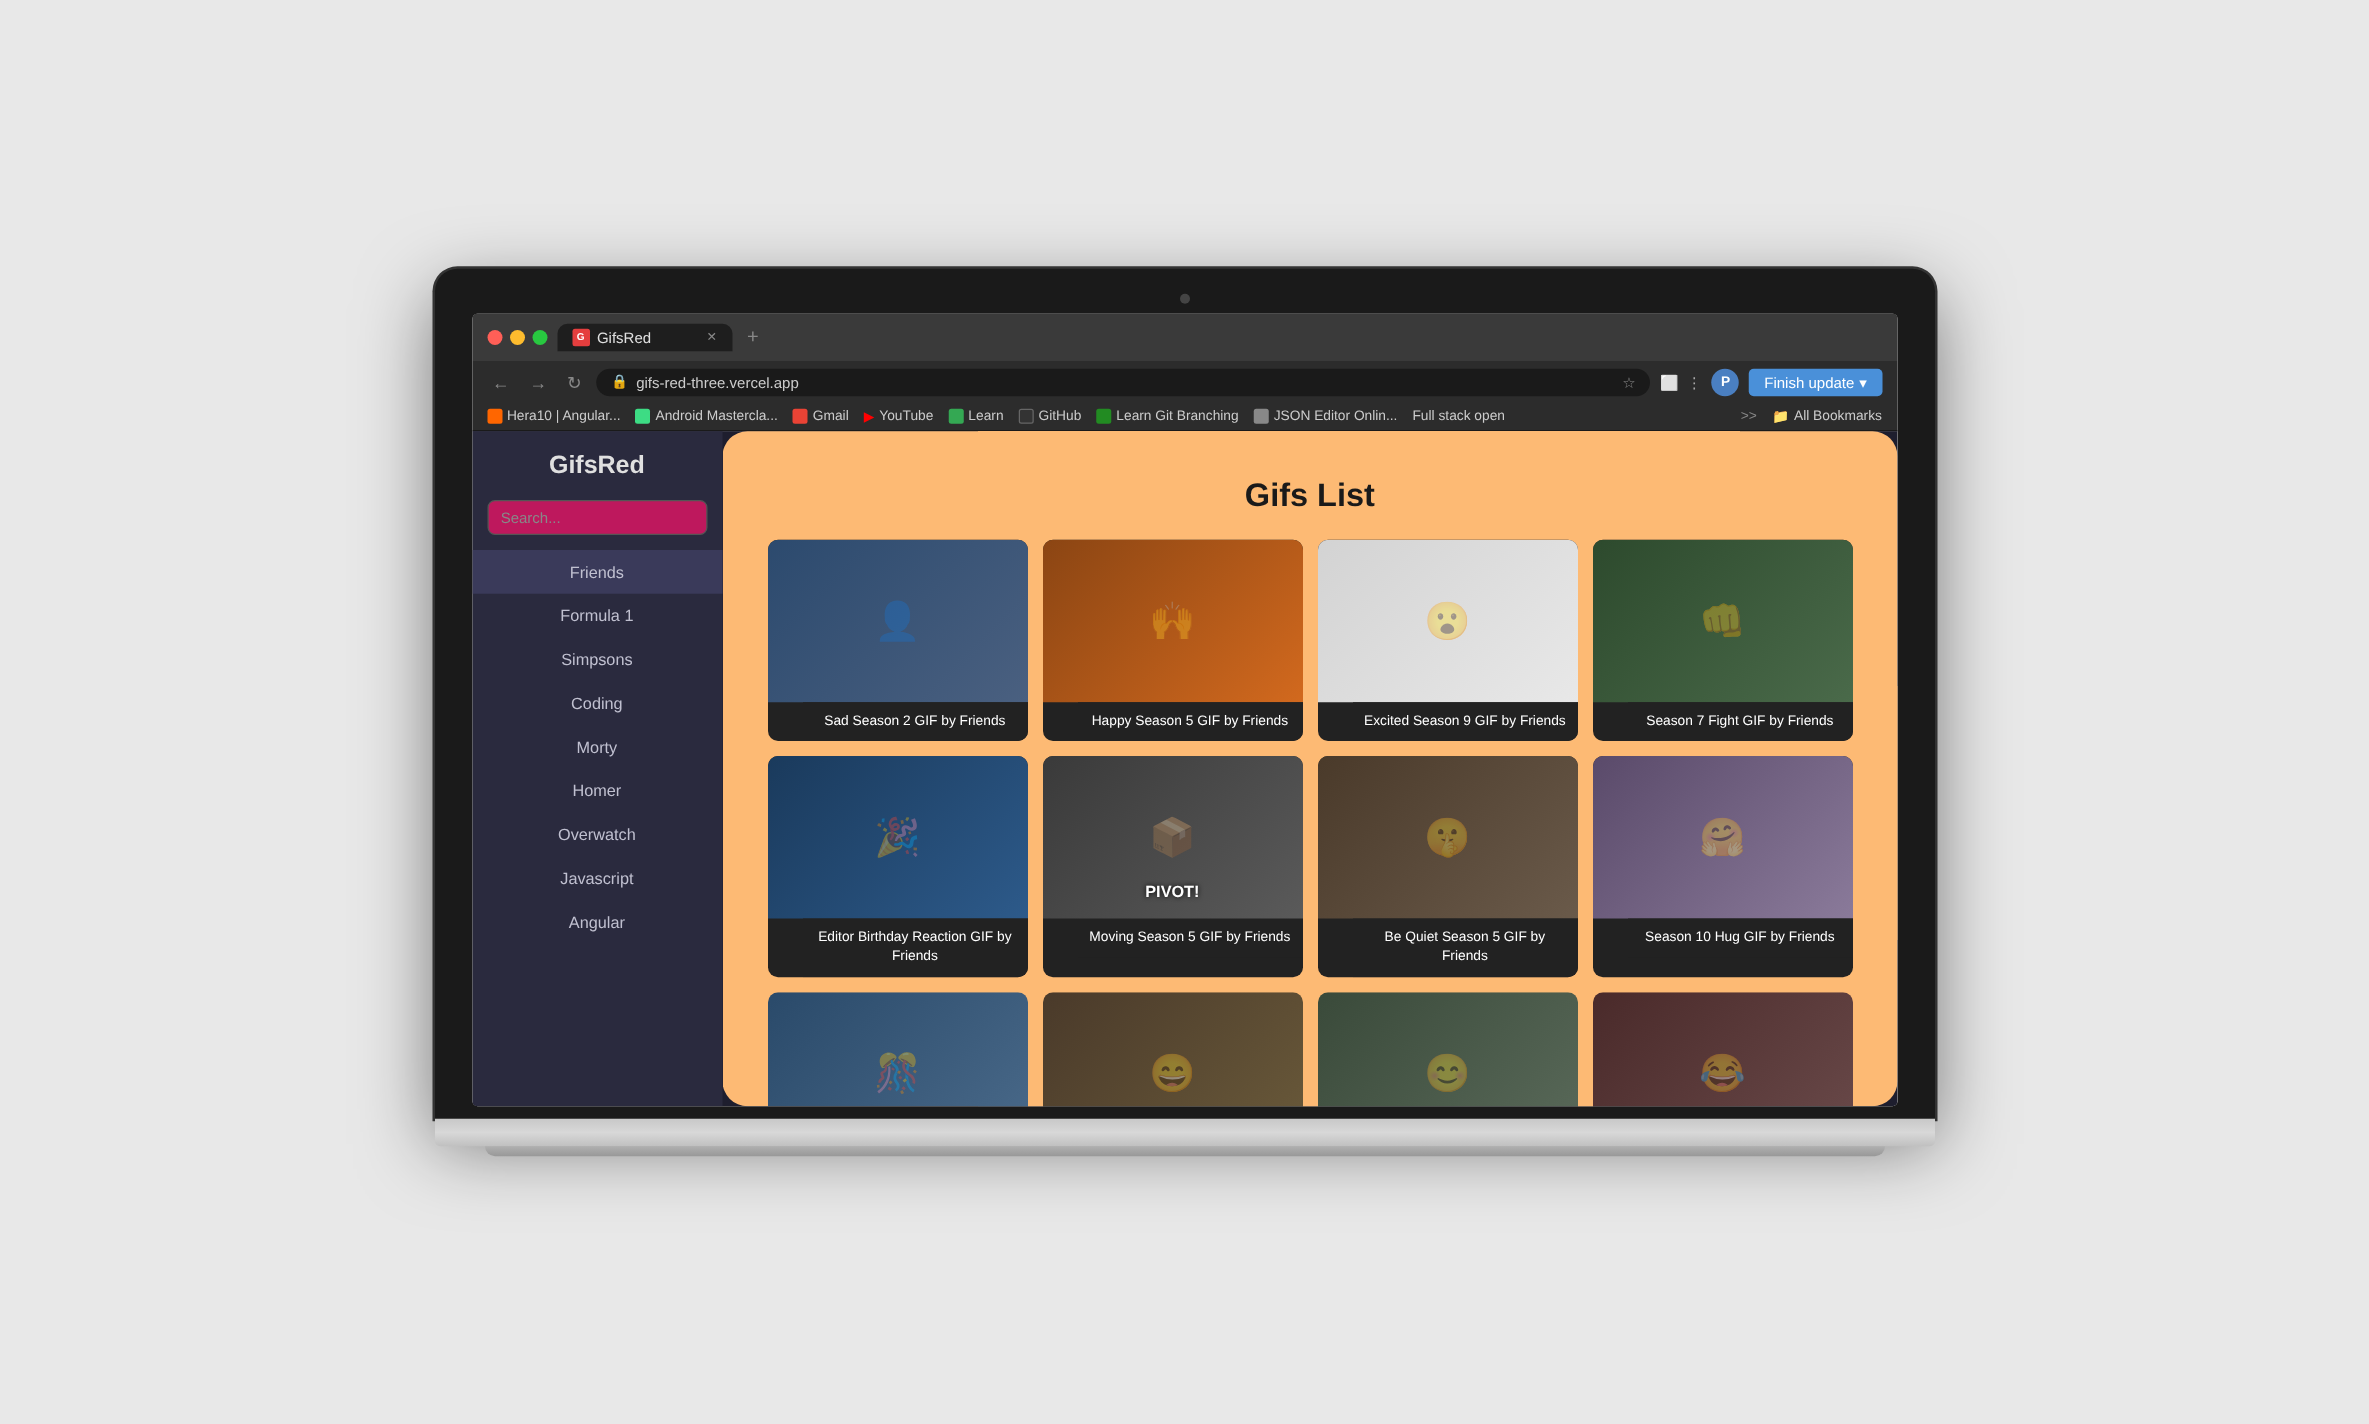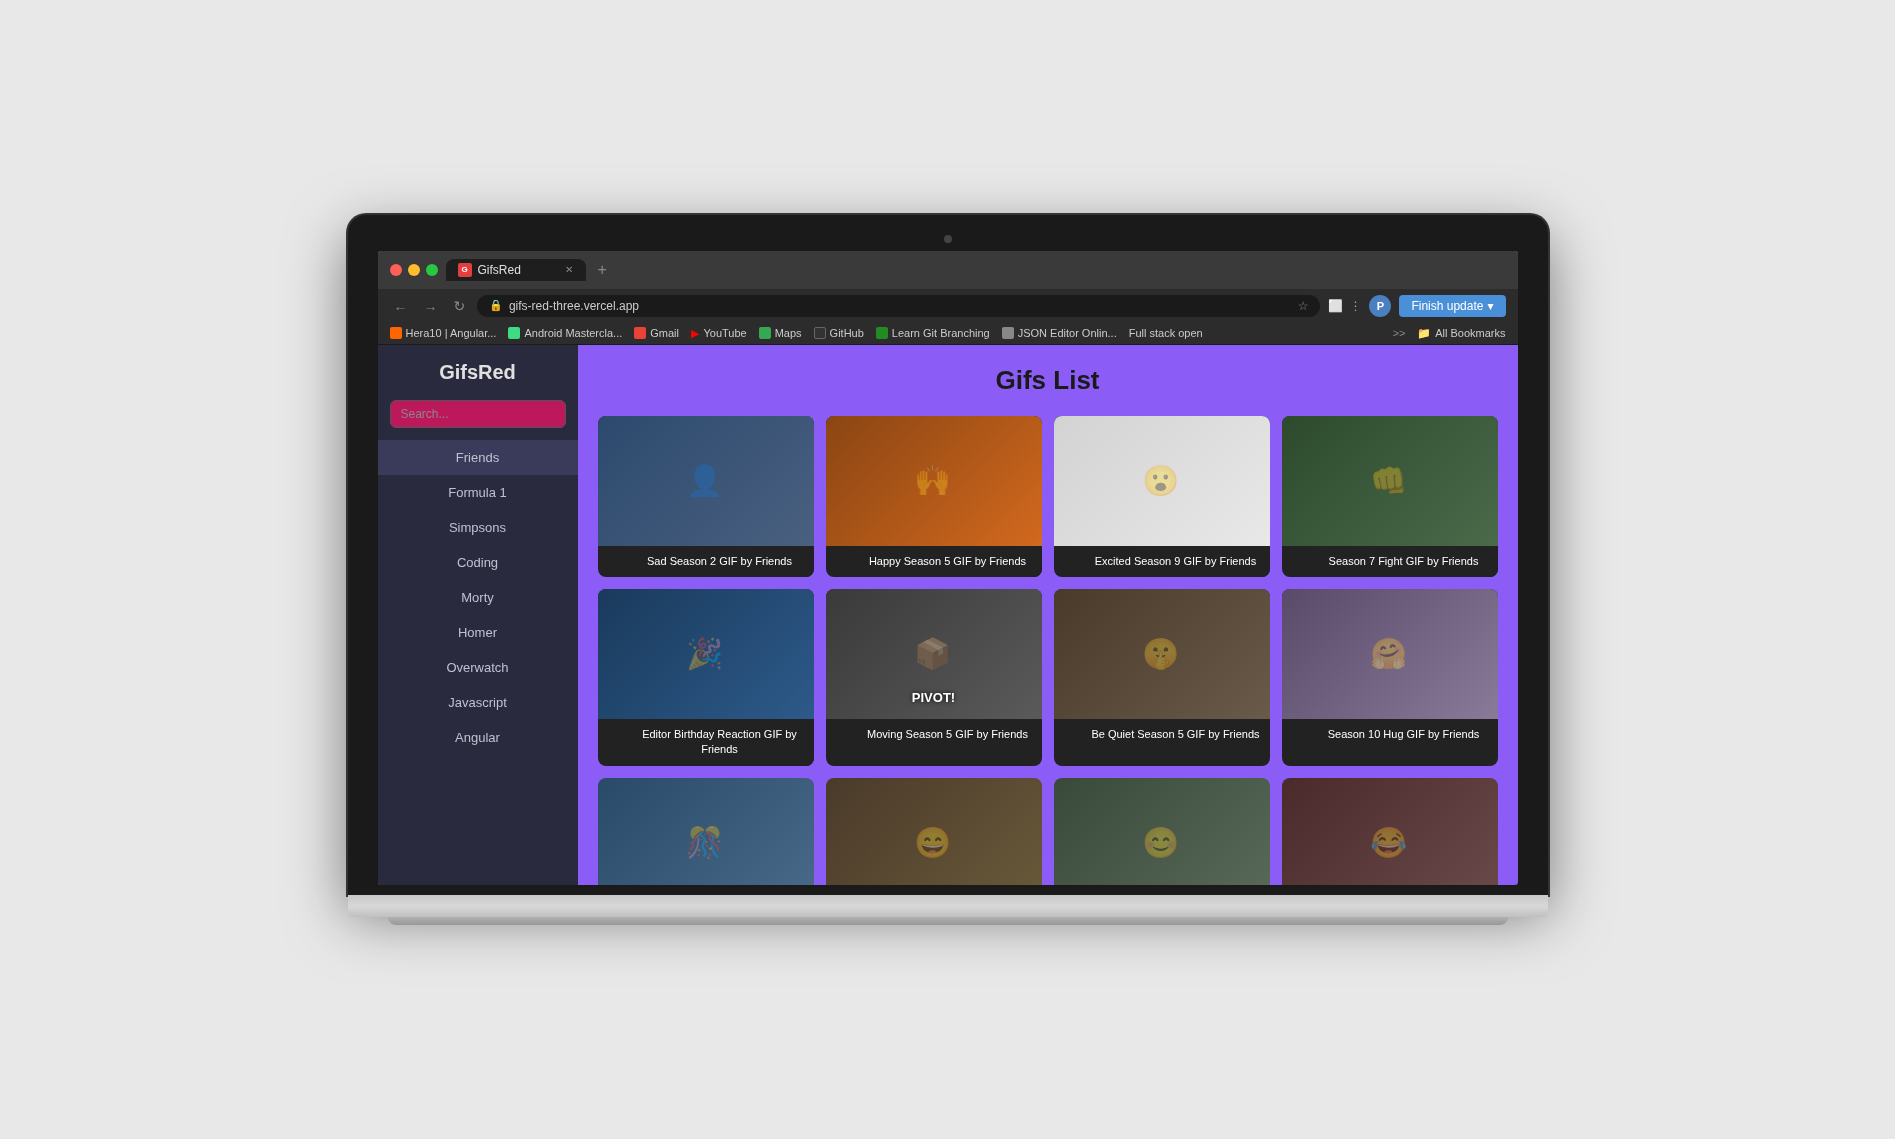--- a/index.html
+++ b/index.html
@@ -209,23 +209,24 @@
       color: #c0c0d0;
       font-size: 13px;
       cursor: pointer;
       text-align: center;
     }
     .sidebar-item.active { background: #3a3a5a; }
 
     
     .main-content {
       flex: 1;
-      background: #8b5cf6;
+      background: #fdba74;
       overflow-y: auto;
-      padding: 20px;
+      padding: 36px;
+      border-radius: 20px;
     }
     .page-title {
       font-size: 26px;
       font-weight: bold;
       text-align: center;
       margin-bottom: 20px;
       color: #1a1a1a;
     }
 
     .gif-grid {
@@ -348,21 +349,21 @@
           <div class="bookmark-item">
             <span class="bk-icon bk-red"></span>
             <span>Gmail</span>
           </div>
           <div class="bookmark-item">
             <span style="color:#ff0000;font-size:11px;">▶</span>
             <span>YouTube</span>
           </div>
           <div class="bookmark-item">
             <span class="bk-icon" style="background:#34a853;"></span>
-            <span>Maps</span>
+            <span>Learn</span>
           </div>
           <div class="bookmark-item">
             <span class="bk-icon bk-gh"></span>
             <span>GitHub</span>
           </div>
           <div class="bookmark-item">
             <span class="bk-icon" style="background:#228B22;"></span>
             <span>Learn Git Branching</span>
           </div>
           <div class="bookmark-item">

